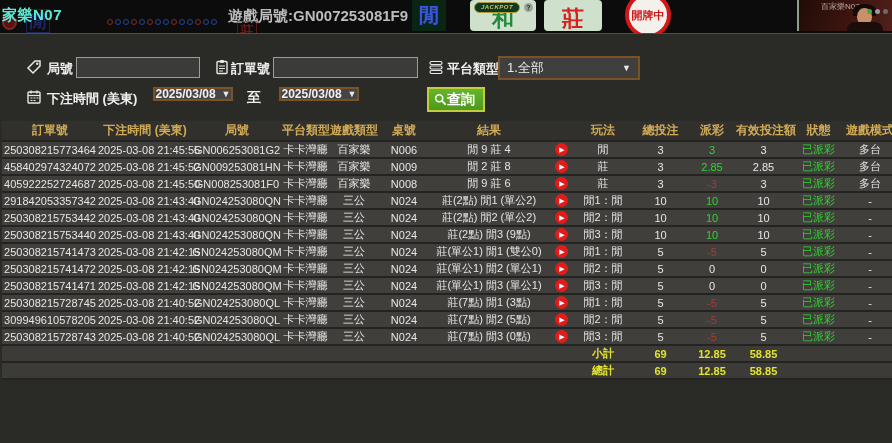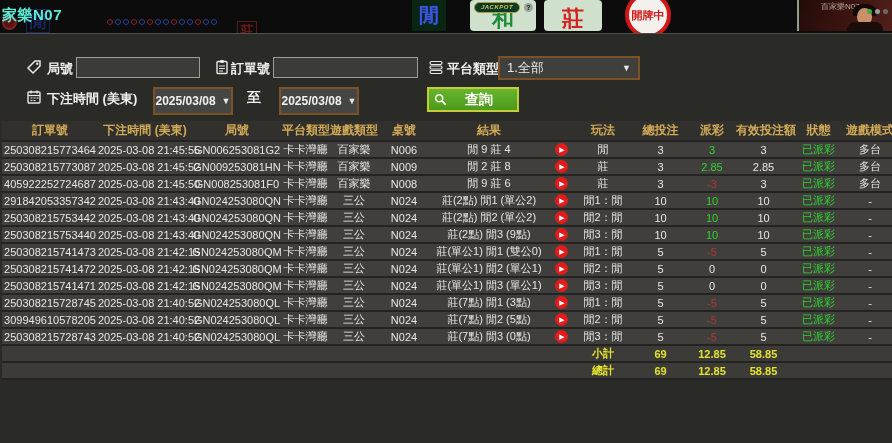--- a/index.html
+++ b/index.html
@@ -38,23 +38,23 @@
   
   .panel { position:absolute; top:33px; left:0; width:892px; height:410px; background:#2a2a27; border-top:1px solid #4f4f4d; z-index:2; }
 
   
   .f-label { position:absolute; color:#f0f0f0; font-size:13px; font-weight:bold; white-space:nowrap; }
   .f-icon { position:absolute; width:16px; height:16px; }
   .f-icon svg { width:16px; height:16px; display:block; }
   .t-input { position:absolute; height:21px; background:#3b3b39; border:1px solid #9c9c9c; color:#e8e8e8; font-size:12px; padding:0 4px; outline:none; }
   .sel-box { position:absolute; left:498px; top:22px; width:142px; height:24px; background:#3f3f3d; border:2px solid #7a5226; color:#e8e8e8; font-size:13px; display:flex; align-items:center; justify-content:space-between; padding:4px 7px; cursor:pointer; }
   .caret { font-size:9px; color:#e8e8e8; }
-  .date-box { position:absolute; top:53px; width:80px; height:28px; background:#454543; border:2px solid #7a5226; color:#f0f0f0; font-size:12px; font-weight:bold; display:flex; align-items:center; justify-content:center; gap:6px; cursor:pointer; }
+  .date-box { position:absolute; top:53px; width:80px; height:14px; background:#454543; border:2px solid #7a5226; color:#f0f0f0; font-size:12px; font-weight:bold; display:flex; align-items:center; justify-content:center; gap:6px; cursor:pointer; }
   .to-word { position:absolute; left:247px; top:55px; font-size:14px; font-weight:bold; color:#f0f0f0; }
-  .query-btn { position:absolute; left:427px; top:53px; height:25px; padding:0 24px 0 5px; background:linear-gradient(#66b52c,#4d9a1c); border:2px solid #c3cc3a; color:#fff; font-size:14px; font-weight:bold; display:flex; align-items:center; gap:18px; cursor:pointer; }
+  .query-btn { position:absolute; left:427px; top:53px; height:25px; padding:0 8px 0 5px; background:linear-gradient(#66b52c,#4d9a1c); border:2px solid #c3cc3a; color:#fff; font-size:14px; font-weight:bold; display:flex; align-items:center; gap:0; cursor:pointer; }
   .query-btn svg { width:13px; height:13px; }
 
   
   table.grid { position:absolute; left:2px; top:87px; width:889px; border-collapse:separate; border-spacing:0; table-layout:fixed; }
   .grid th { height:21px; background:#31302d; color:#d2ab56; font-size:12px; font-weight:bold; white-space:nowrap; overflow:visible; border-bottom:2px solid #232321; }
   .grid td { height:17px; background:#413f3c; color:#e6e6e6; font-size:11px; text-align:center; white-space:nowrap; border-bottom:2px solid #232321; overflow:visible; }
   .grid td.c-green { color:#2fd42f; }
   .grid td.c-red { color:#aa3939; }
   .grid td.c-white { color:#e6e6e6; }
   .grid td.status { color:#2fd42f; }
@@ -80,20 +80,21 @@
         <span class="r"></span>
         <span class="b"></span>
         <span class="b"></span>
         <span class="r"></span>
         <span class="b"></span>
         <span class="b"></span>
         <span class="r"></span>
         <span class="b"></span>
         <span class="b"></span>
     </div>
+    <div class="round-label">遊戲局號:GN007253081F9</div>
     <span class="dim-banker">莊</span>
     <div class="player-tile">
         <b>閒</b>
       </div>
     <div class="card card-tie">
         <b class="tie-ch">和</b>
       </div>
     <div class="jackpot">JACKPOT</div>
     <div class="help-dot">?</div>
     <div class="card card-banker">
@@ -221,21 +222,21 @@
     <td>閒 9 莊 4</td>
     <td><span class="play"></span></td>
     <td>閒</td>
     <td>3</td>
     <td class="c-green">3</td>
     <td>3</td>
     <td class="status">已派彩</td>
     <td>多台</td>
   </tr>
           <tr>
-    <td>250308215773087</td>
+    <td>458402974324072</td>
     <td>2025-03-08 21:45:52</td>
     <td>GN009253081HN</td>
     <td>卡卡灣廳</td>
     <td>百家樂</td>
     <td>N009</td>
     <td>閒 2 莊 8</td>
     <td><span class="play"></span></td>
     <td>莊</td>
     <td>3</td>
     <td class="c-green">2.85</td>

